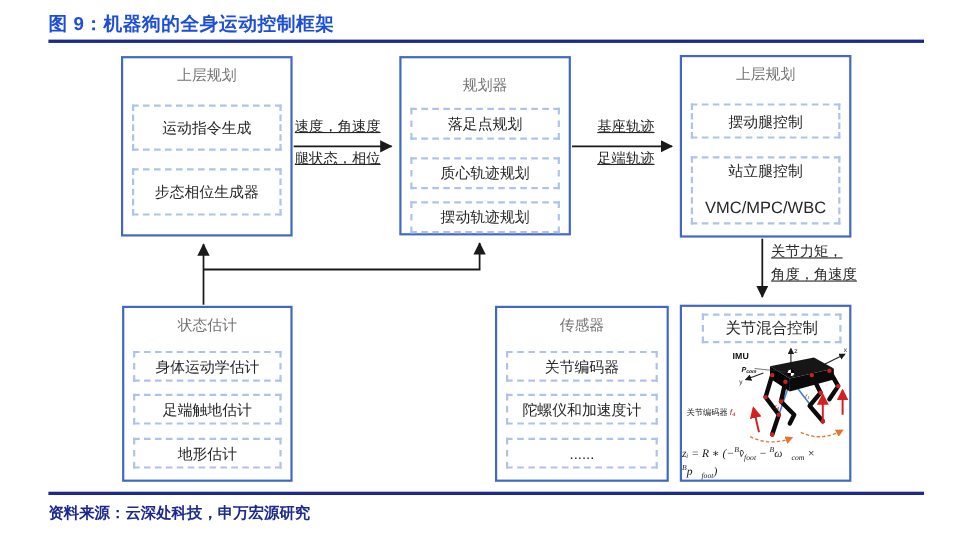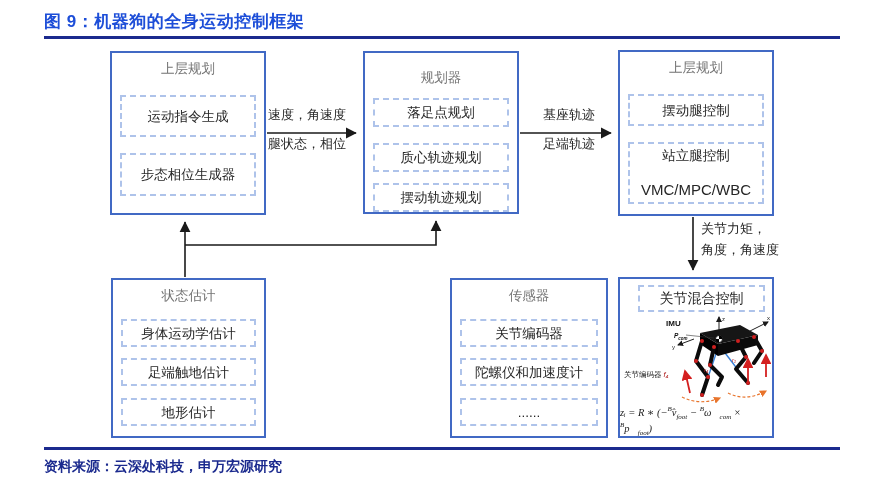--- a/index.html
+++ b/index.html
@@ -55,21 +55,21 @@
     font-size:14px;color:#262626;
   }
   #robot-svg{position:absolute;left:2px;top:32px;width:152px;height:93px;}
   .formula{
     position:absolute;left:0;right:11px;top:126px;text-align:left;
     font-family:"Liberation Serif","DejaVu Serif",serif;font-style:italic;
     font-size:10.5px;color:#1a1a1a;
   }
   .formula sup{font-size:7px;}
   .formula sub{font-size:7px;}
-  .alabel{position:absolute;font-size:13px;color:#262626;white-space:nowrap;}
+  .alabel{position:absolute;font-size:13px;color:#262626;white-space:nowrap;text-decoration:underline;}
   #connectors{position:absolute;left:0;top:0;width:889px;height:499px;pointer-events:none;}
 </style>
 </head>
 <body>
 
 <div id="canvas">
 
   <div class="fig-title">图 9：机器狗的全身运动控制框架</div>
   <div class="rule top"></div>
 

